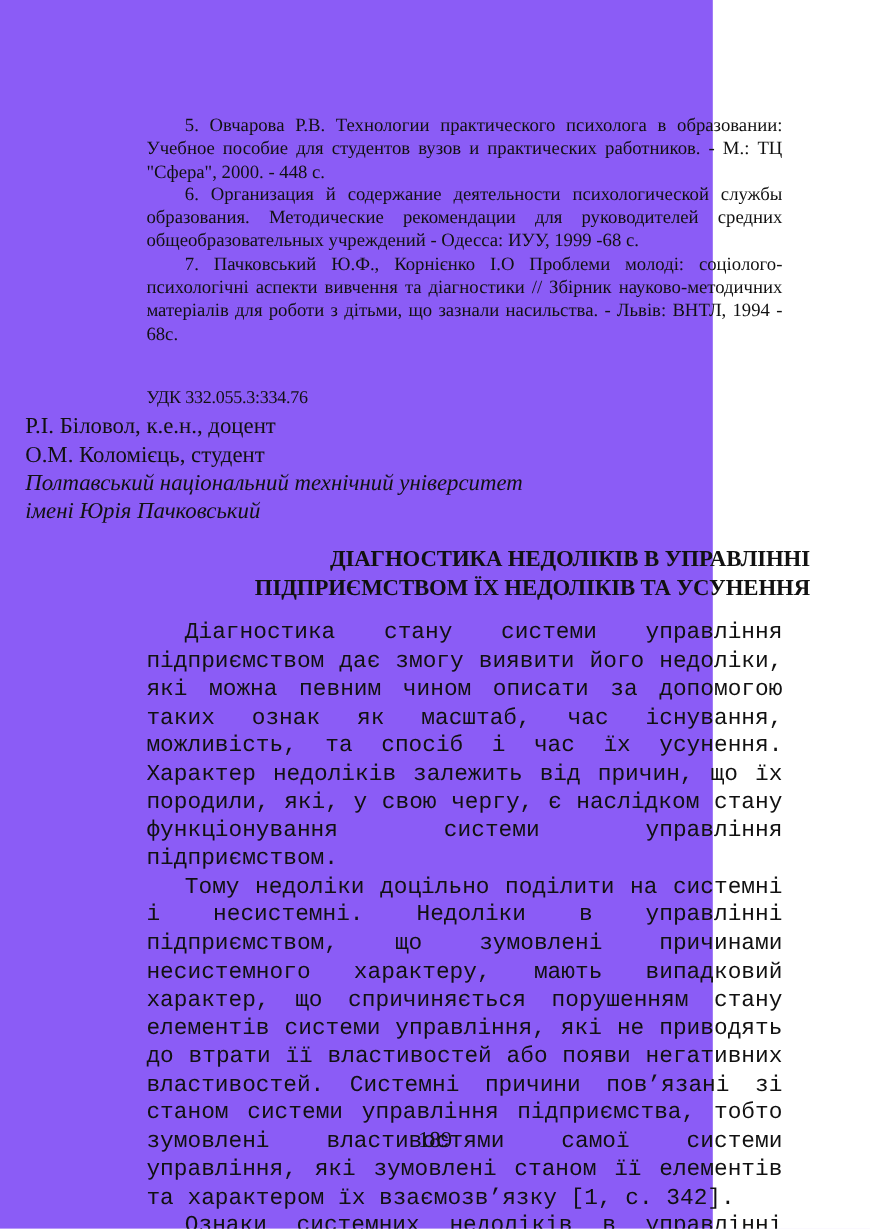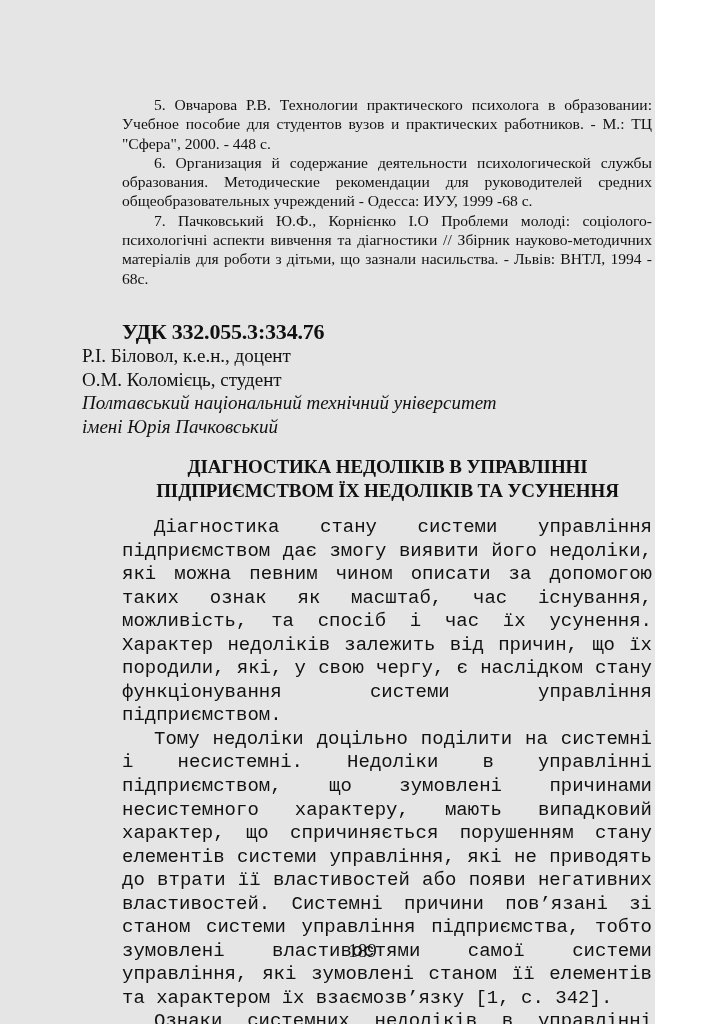--- a/index.html
+++ b/index.html
@@ -11,23 +11,23 @@
       width: 725px;
       height: 1024px;
       position: relative;
       overflow: hidden;
       font-family: "Liberation Serif", "DejaVu Serif", serif;
       color: #111111;
     }
     .page {
       position: absolute;
       left: 0; top: 0;
-      width: 655px;
+      width: 594px;
       height: 1024px;
-      background: #e5e5e5;
+      background: #8b5cf6;
     }
     .col {
       position: absolute;
       left: 122px;
       width: 530px;
     }
     
     .refs {
       top: 95px;
       font-size: 15.6px;
@@ -37,43 +37,43 @@
       margin: 0;
       text-align: justify;
       text-indent: 32px;
       text-align-last: left;
     }
     
     .udc {
       position: absolute;
       left: 122px;
       top: 320px;
-      font-size: 22px;
-      font-weight: bold;
+      font-size: 15px;
+      font-weight: normal;
       line-height: 24px;
       letter-spacing: -0.2px;
     }
     .authors {
       position: absolute;
       right: 73px;
       top: 344px;
       width: 500px;
       text-align: left;
       font-size: 19px;
       line-height: 23.5px;
     }
     .authors .it {
       font-style: italic;
     }
     .title {
       position: absolute;
       left: 100px;
       width: 575px;
       top: 455px;
-      text-align: center;
+      text-align: right;
       font-weight: bold;
       font-size: 19px;
       line-height: 23.5px;
       letter-spacing: -0.1px;
     }
     .body-text {
       top: 516px;
       font-size: 19px;
       line-height: 23.55px;
     }

